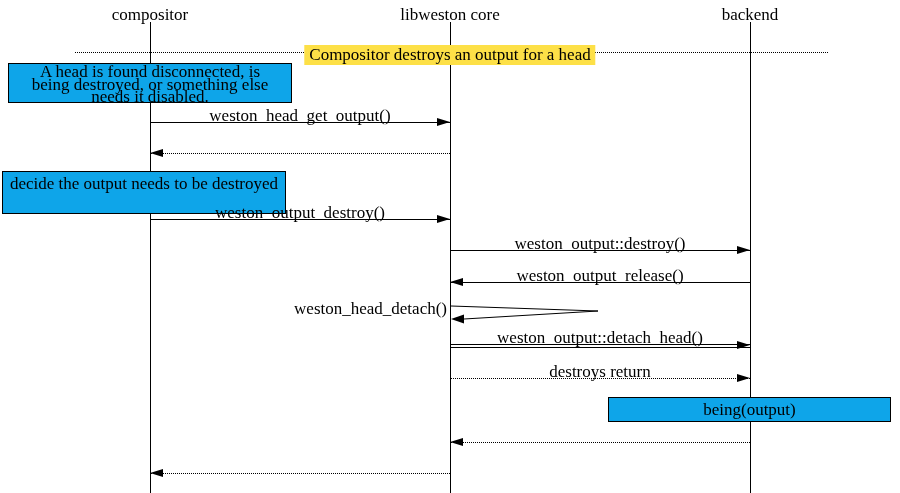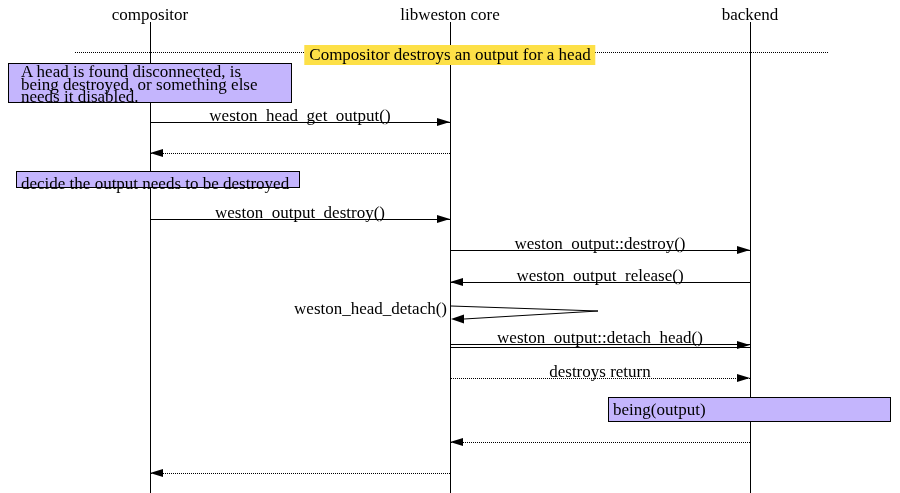--- a/index.html
+++ b/index.html
@@ -18,21 +18,21 @@
   .divider-line{
     position:absolute;left:75px;top:52px;width:753px;height:0;
     border-top:1px dotted #000;
   }
   .divider-label{
     position:absolute;left:450px;top:45px;transform:translateX(-50%);
     background:#fde047;padding:0 5px;white-space:nowrap;
   }
   .note{
     position:absolute;box-sizing:border-box;border:1px solid #000;
-    background:#c4b5fd;
+    background:#0ea5e9;text-align:center;
   }
   .note-multi{line-height:12.6px;padding:2px 12px 0 12px;}
   .note-single{line-height:23px;padding:0 4px;}
   .mlabel{
     position:absolute;text-align:center;white-space:nowrap;
   }
   .mlabel.right-align{text-align:right;}
   .mline{
     position:absolute;height:0;border-top:1px solid #000;
   }
@@ -67,21 +67,21 @@
 
   <div class="note note-multi" style="left:8px;top:63px;width:284px;height:40px">A head is found disconnected, is being destroyed, or something else needs it disabled.</div>
 
   <div class="mlabel" style="left:150px;width:300px;top:106px">weston_head_get_output()</div>
   <div class="mline" style="left:150px;width:300px;top:122px"></div>
   <div class="arrowhead to-right" style="left:437px;top:118px"></div>
 
   <div class="mline dotted" style="left:150px;width:300px;top:153px"></div>
   <div class="arrowhead to-left" style="left:150px;top:149px"></div>
 
-  <div class="note note-single" style="left:16px;top:171px;width:284px;height:17px">decide the output needs to be destroyed</div>
+  <div class="note note-single" style="left:2px;top:171px;width:284px;height:43px">decide the output needs to be destroyed</div>
 
   <div class="mlabel" style="left:150px;width:300px;top:203px">weston_output_destroy()</div>
   <div class="mline" style="left:150px;width:300px;top:219px"></div>
   <div class="arrowhead to-right" style="left:437px;top:215px"></div>
 
   <div class="mlabel" style="left:450px;width:300px;top:234px">weston_output::destroy()</div>
   <div class="mline" style="left:450px;width:300px;top:250px"></div>
   <div class="arrowhead to-right" style="left:737px;top:246px"></div>
 
   <div class="mlabel" style="left:450px;width:300px;top:266px">weston_output_release()</div>

